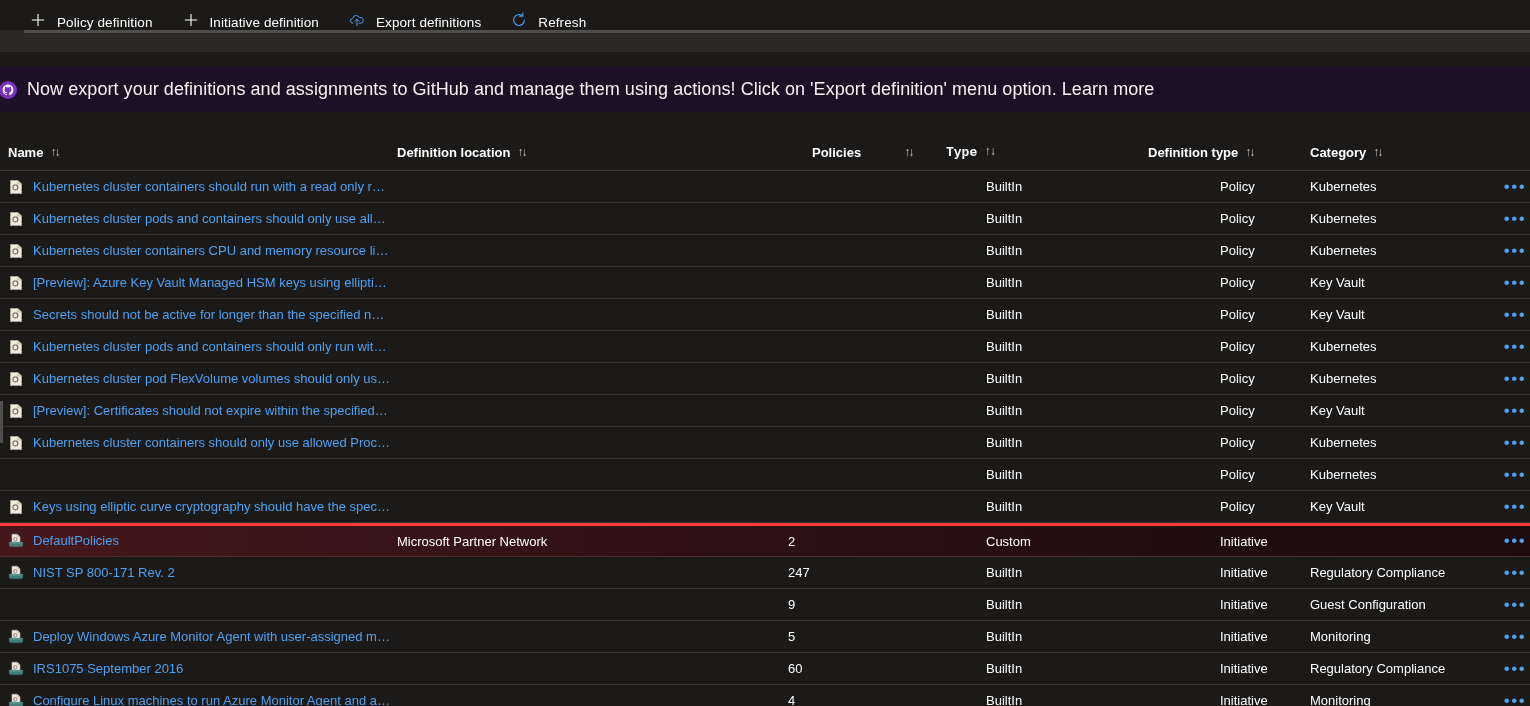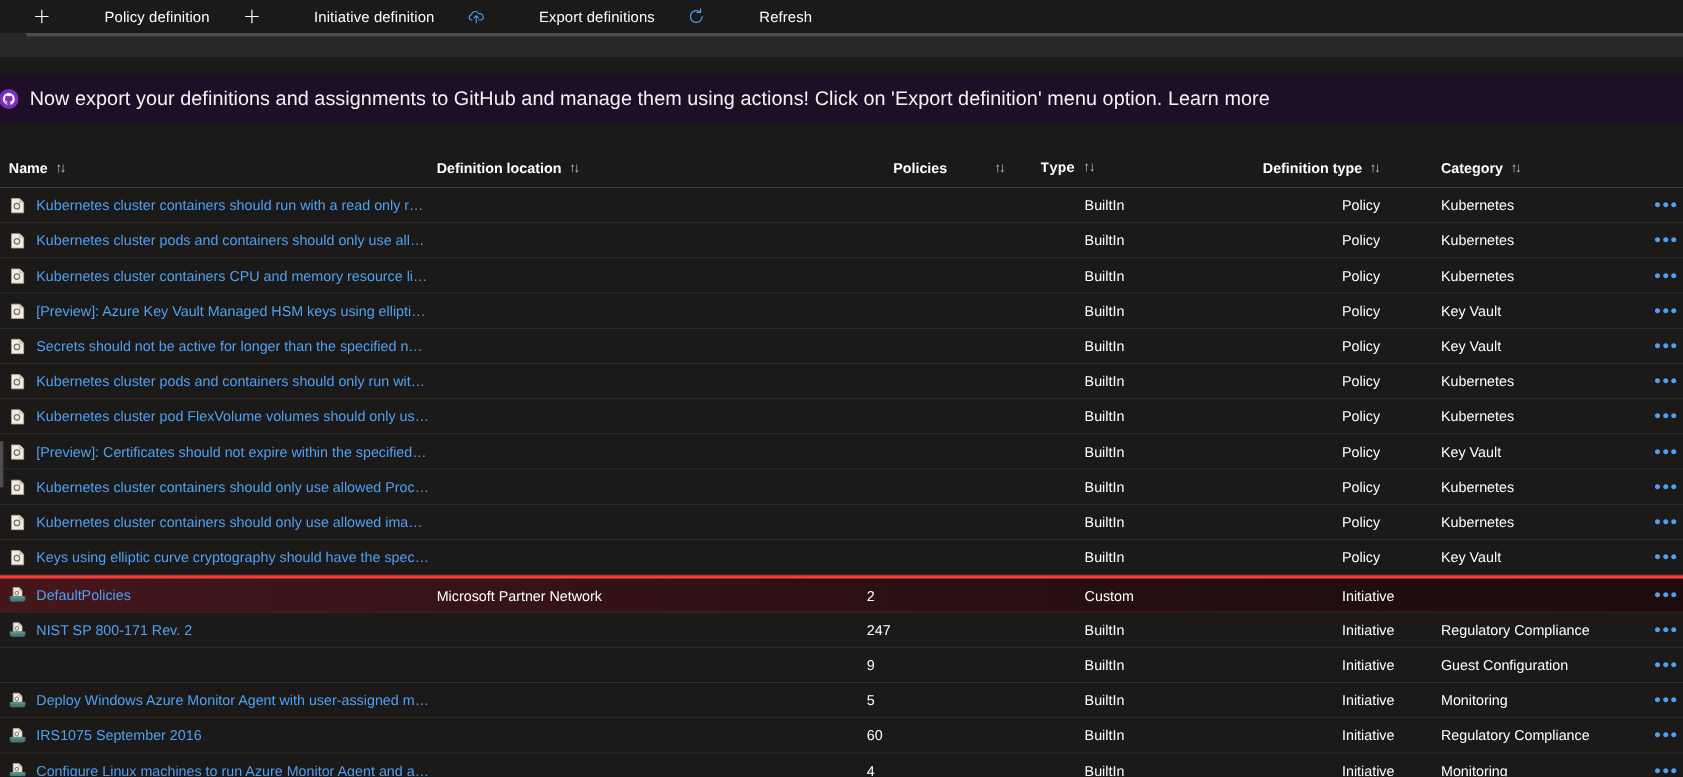--- a/index.html
+++ b/index.html
@@ -26,26 +26,25 @@
     left: 0; top: 0;
     width: 1530px; height: 30px;
     display: flex;
     align-items: center;
     background: #1b1a19;
     padding-left: 28px;
   }
 
   .tb-item {
     display: flex;
-    align-items: center;
+    align-items: flex-end;
     height: 30px;
     margin-right: 28px;
     cursor: pointer;
     white-space: nowrap;
-    gap: 38px;
   }
   .tb-icon {
     display: inline-flex;
     align-items: center;
     justify-content: center;
     width: 20px; height: 20px;
     margin-right: 9px;
     flex: none;
   }
   .tb-label {
@@ -447,28 +446,20 @@
           <div class="cell c-loc"></div>
           <div class="cell c-pol"></div>
           <div class="cell c-type">BuiltIn</div>
           <div class="cell c-dtype">Policy</div>
           <div class="cell c-cat">Kubernetes</div>
           <div class="cell c-menu">
             <span class="ellipsis-btn">•••</span>
           </div>
         </div>
         <div class="row">
-          <div class="cell c-name">
-            <svg viewBox="0 0 16 16" class="row-icon">
-              <path d="M2.5 1.5h7.3L13.5 5v9.5h-11z" fill="#f2ece0" stroke="#b9b2a4" stroke-width="0.7"></path>
-              <path d="M9.8 1.5V5h3.7" fill="#ded7c8" stroke="#b9b2a4" stroke-width="0.7"></path>
-              <circle cx="7.4" cy="8.4" r="2.5" fill="none" stroke="#7a7468" stroke-width="1.1"></circle>
-            </svg>
-            <span class="name-link">Kubernetes cluster containers should only use allowed images</span>
-          </div>
           <div class="cell c-loc"></div>
           <div class="cell c-pol"></div>
           <div class="cell c-type">BuiltIn</div>
           <div class="cell c-dtype">Policy</div>
           <div class="cell c-cat">Kubernetes</div>
           <div class="cell c-menu">
             <span class="ellipsis-btn">•••</span>
           </div>
         </div>
         <div class="row">

